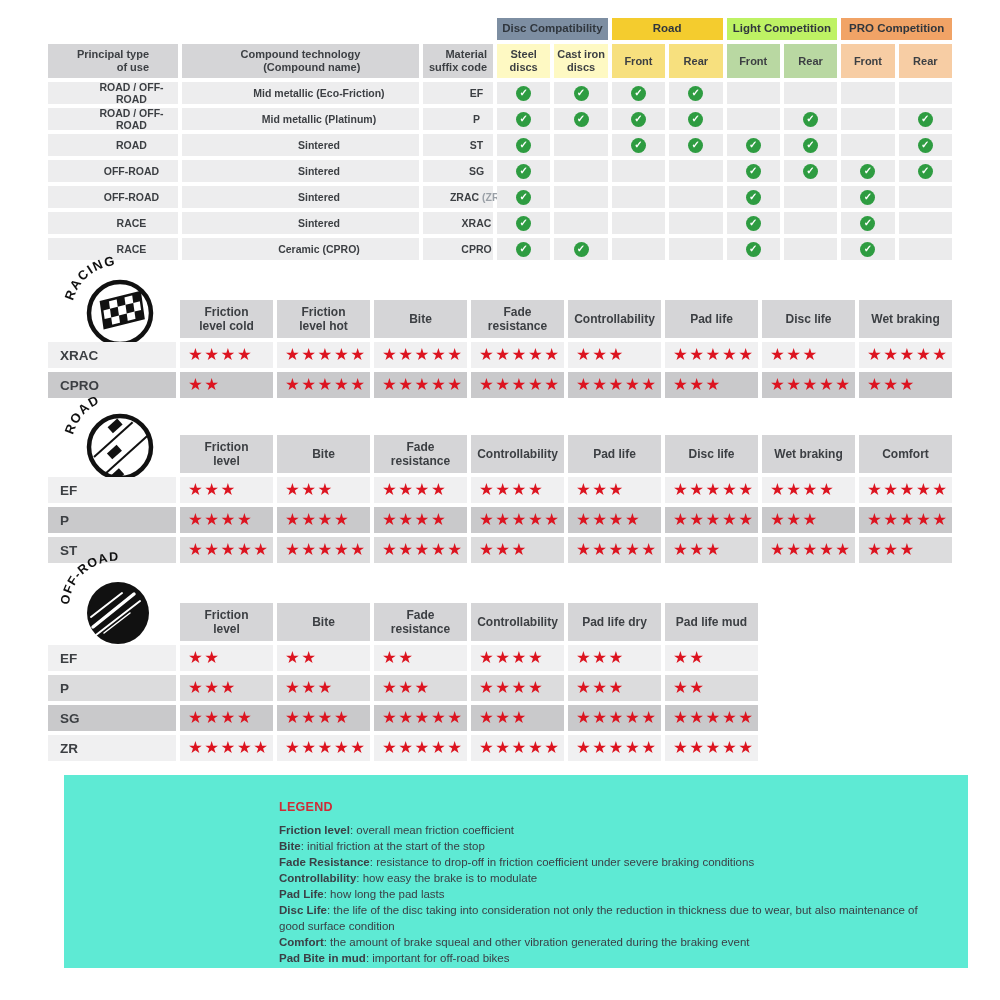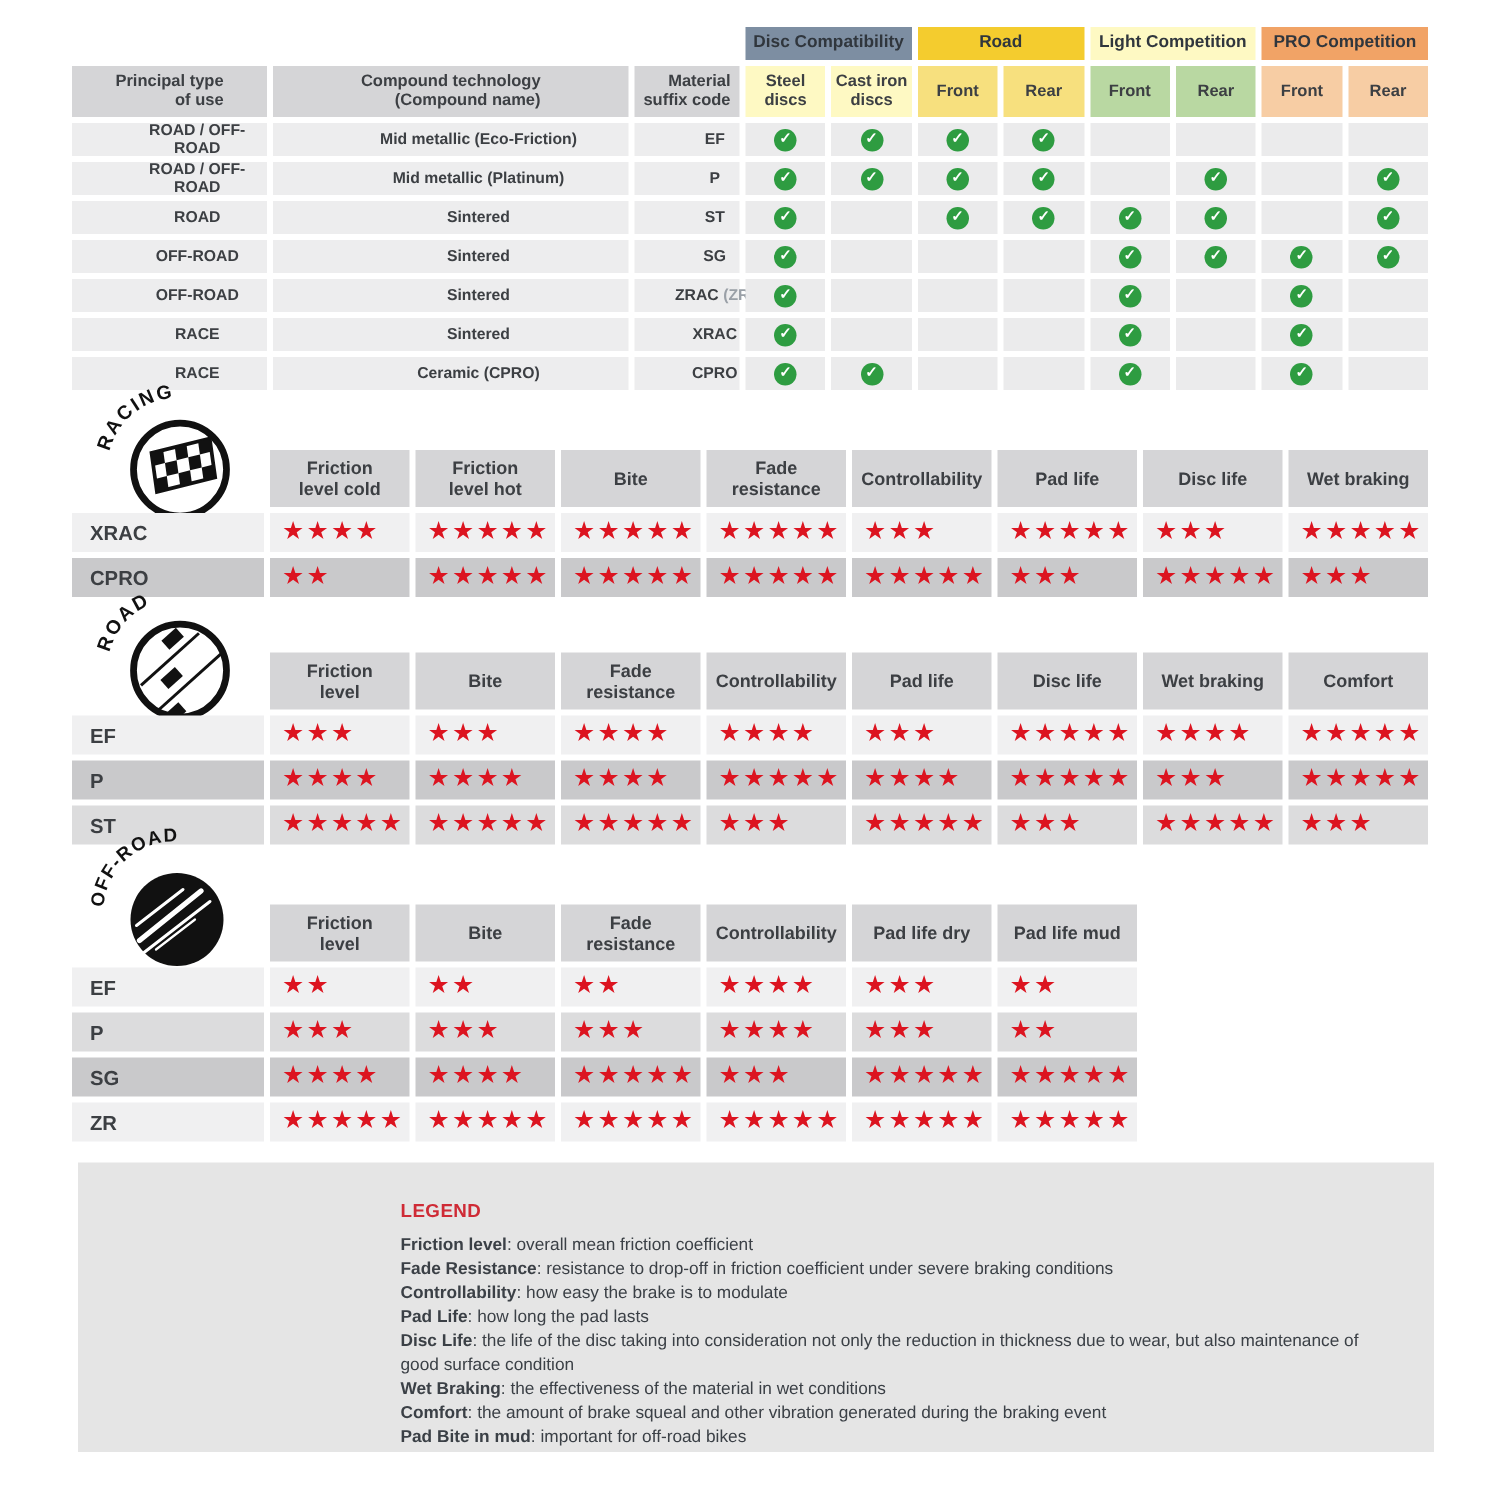--- a/index.html
+++ b/index.html
@@ -11,39 +11,39 @@
           grid-template-columns:130px 237px 70px repeat(8,1fr);
           grid-template-rows:22px 34px repeat(7,22px);gap:4px;}
   .cell{display:flex;align-items:center;justify-content:center;text-align:center;
         font-weight:bold;font-size:11px;line-height:1.15;white-space:pre-line;color:#3c3f43;}
   .hdr{background:#d5d5d7;text-align:right;}
   .rowcell{background:#ededee;font-size:10.5px;padding-left:37px;}
   .checkcell{background:#ebebec;}
   .grp{font-size:11.5px;color:#30363d;}
   .g-disc{background:#7d8ea2;} .s-disc{background:#fef9c3;}
   .g-road{background:#f4cc2e;} .s-road{background:#f7e07e;}
-  .g-light{background:#fef9c3;} .s-light{background:#b9d8a2;}
+  .g-light{background:#bef264;} .s-light{background:#b9d8a2;}
   .g-pro{background:#f1a366;}  .s-pro{background:#f7cda4;}
   .check{width:15px;height:15px;border-radius:50%;background:#2e9c41;color:#fff;
          display:flex;align-items:center;justify-content:center;font-size:10px;font-weight:bold;}
   .note{color:#9aa0a7;margin-left:3px;}
 
   
   .rating{position:absolute;display:grid;gap:4px;}
   .rhdr{background:#d5d5d7;display:flex;align-items:center;justify-content:center;text-align:center;
         font-weight:bold;font-size:12px;white-space:pre-line;line-height:1.2;color:#3c3f43;}
   .rlabel{display:flex;align-items:center;padding-left:12px;font-weight:bold;font-size:13.5px;color:#3c3f43;}
   .rstars{display:flex;align-items:center;padding-left:8px;}
   .stars{color:#dc1420;font-size:16.5px;letter-spacing:1.5px;line-height:1;transform:translateY(-1px);}
   .shade-light{background:#f0f0f1;} .shade-mid{background:#dcdcdd;} .shade-dark{background:#c9c9cb;}
 
   .icon{position:absolute;width:110px;height:110px;}
 
   
-  .legend-panel{position:absolute;left:52px;top:775px;width:904px;height:193px;background:#e5e5e5;}
+  .legend-panel{position:absolute;left:64px;top:775px;width:904px;height:193px;background:#5eead4;}
   .legend-inner{padding:24px 24px 0 215px;font-size:11.5px;line-height:16px;color:#3b4046;}
   .legend-title{color:#cf2b36;font-weight:bold;font-size:12.5px;margin-bottom:7px;letter-spacing:.3px;}
   .lterm{font-weight:bold;}
 </style>
 </head>
 <body>
 
 <div class="page">
 
   <div class="compat" id="compat">
@@ -441,24 +441,24 @@
       <div class="rstars shade-light">
         <span class="stars">★★★★★</span>
       </div>
     </div>
 
   <div class="legend-panel">
     <div class="legend-inner">
       <div class="legend-title">LEGEND</div>
       <div id="legend-lines">
           <div class="legend-line"><span class="lterm">Friction level</span><span>: overall mean friction coefficient</span></div>
+          <div class="legend-line"><span class="lterm">Bite</span><span>: initial friction at the start of the stop</span></div>
           <div class="legend-line"><span class="lterm">Fade Resistance</span><span>: resistance to drop-off in friction coefficient under severe braking conditions</span></div>
           <div class="legend-line"><span class="lterm">Controllability</span><span>: how easy the brake is to modulate</span></div>
           <div class="legend-line"><span class="lterm">Pad Life</span><span>: how long the pad lasts</span></div>
           <div class="legend-line"><span class="lterm">Disc Life</span><span>: the life of the disc taking into consideration not only the reduction in thickness due to wear, but also maintenance of good surface condition</span></div>
-          <div class="legend-line"><span class="lterm">Wet Braking</span><span>: the effectiveness of the material in wet conditions</span></div>
           <div class="legend-line"><span class="lterm">Comfort</span><span>: the amount of brake squeal and other vibration generated during the braking event</span></div>
           <div class="legend-line"><span class="lterm">Pad Bite in mud</span><span>: important for off-road bikes</span></div>
         </div>
     </div>
   </div>
 
 </div>
 
 </body></html>

